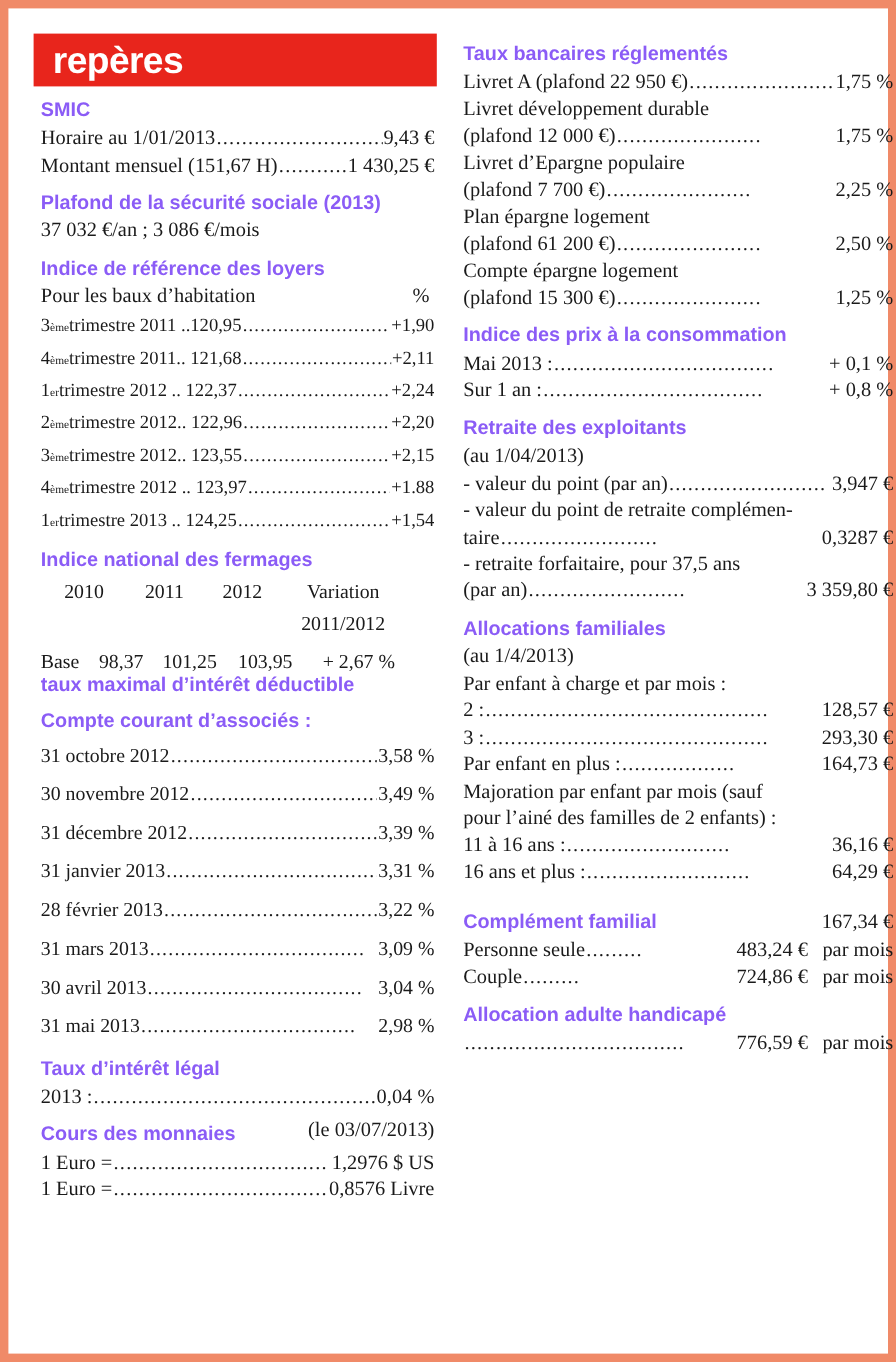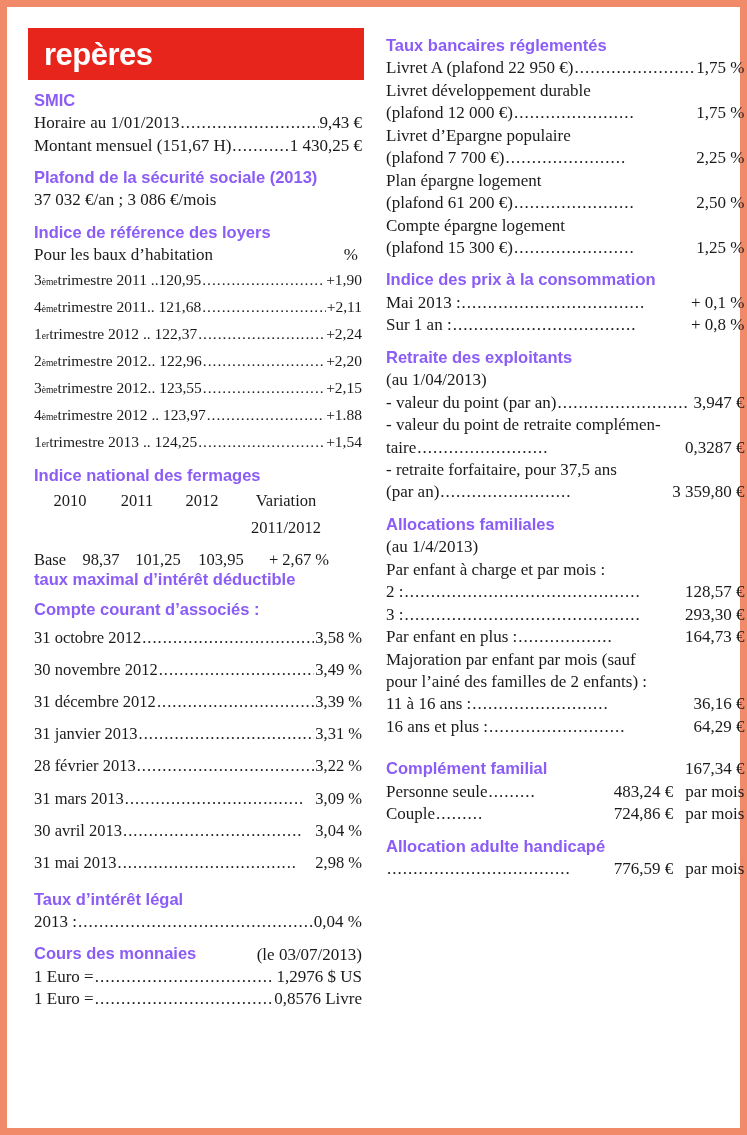--- a/index.html
+++ b/index.html
@@ -44,21 +44,21 @@
   .col-right {
     flex: 1;
     box-sizing: border-box;
     padding: 22px 10px 0 14px;
     position: relative;
   }
 
   
   .masthead {
     background: #e8251c;
-    height: 52px;
+    height: 44px;
     margin: 14px 8px 0 14px;
     display: flex;
     align-items: center;
     padding-left: 16px;
     box-sizing: border-box;
   }
   .masthead-title {
     font-family: "Liberation Sans", sans-serif;
     color: #ffffff;
     font-weight: bold;
@@ -318,21 +318,21 @@
         <div>
           <h2 class="sec-title">Taux d’intérêt légal</h2>
           <div class="line">
             <span>2013 :</span>
             <span class="dots">.................................................</span>
             <span class="val">0,04 %</span>
           </div>
         </div>
 
         <div>
-          <div style="display:flex; align-items:flex-end; justify-content:space-between;gap:41px;">
+          <div style="display:flex; align-items:center; justify-content:space-between;gap:41px;">
             <h2 class="sec-title">Cours des monnaies</h2>
             <span class="plain">(le 03/07/2013)</span>
           </div>
           <div class="line">
             <span>1 Euro =</span>
             <span class="dots">..................................</span>
             <span class="val">1,2976  $ US</span>
           </div>
           <div class="line">
             <span>1 Euro =</span>

